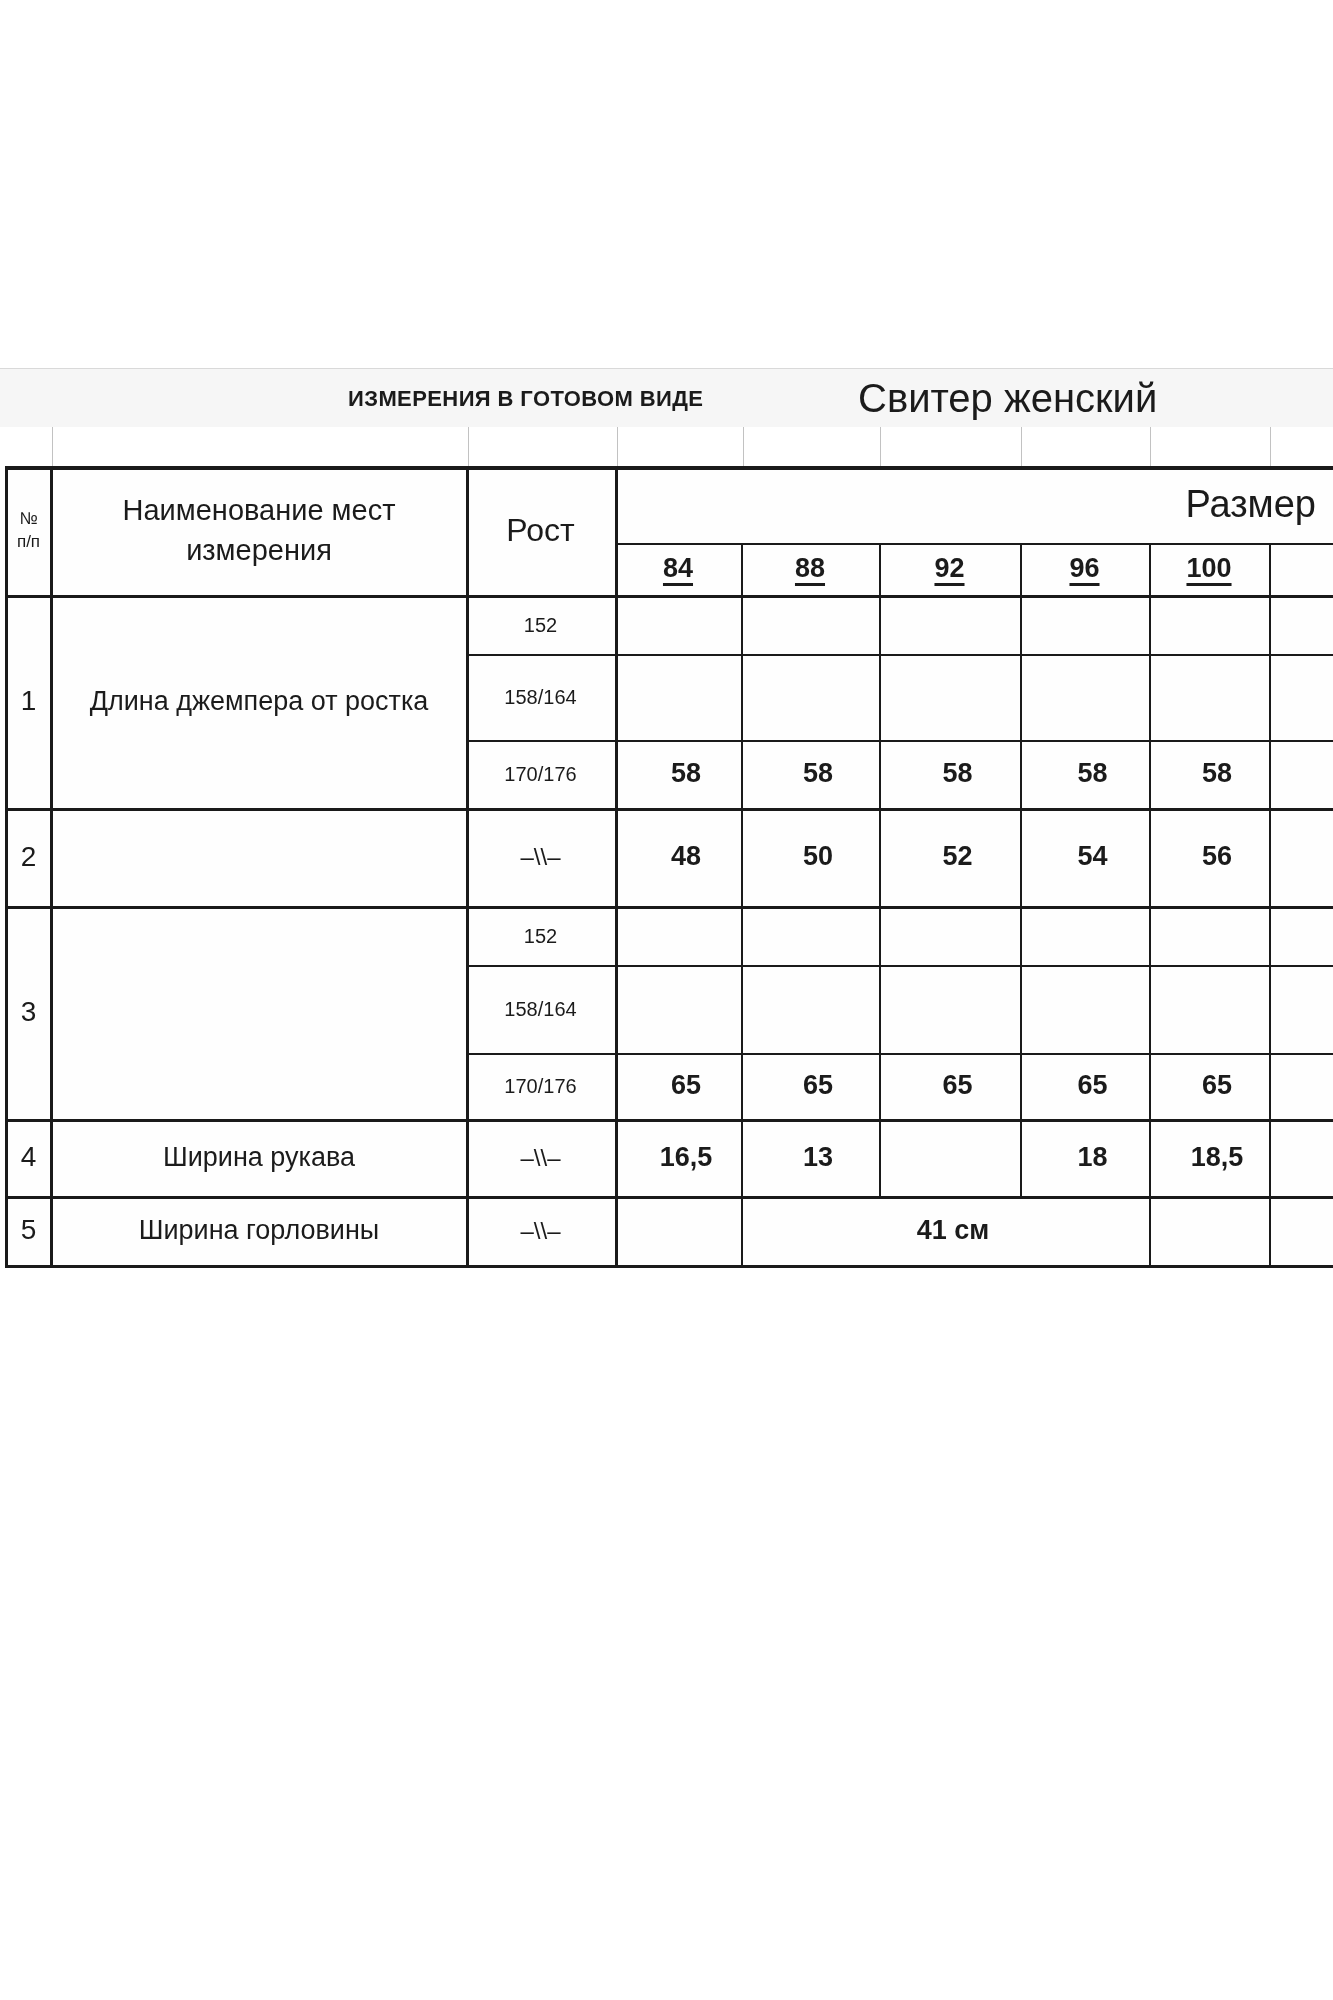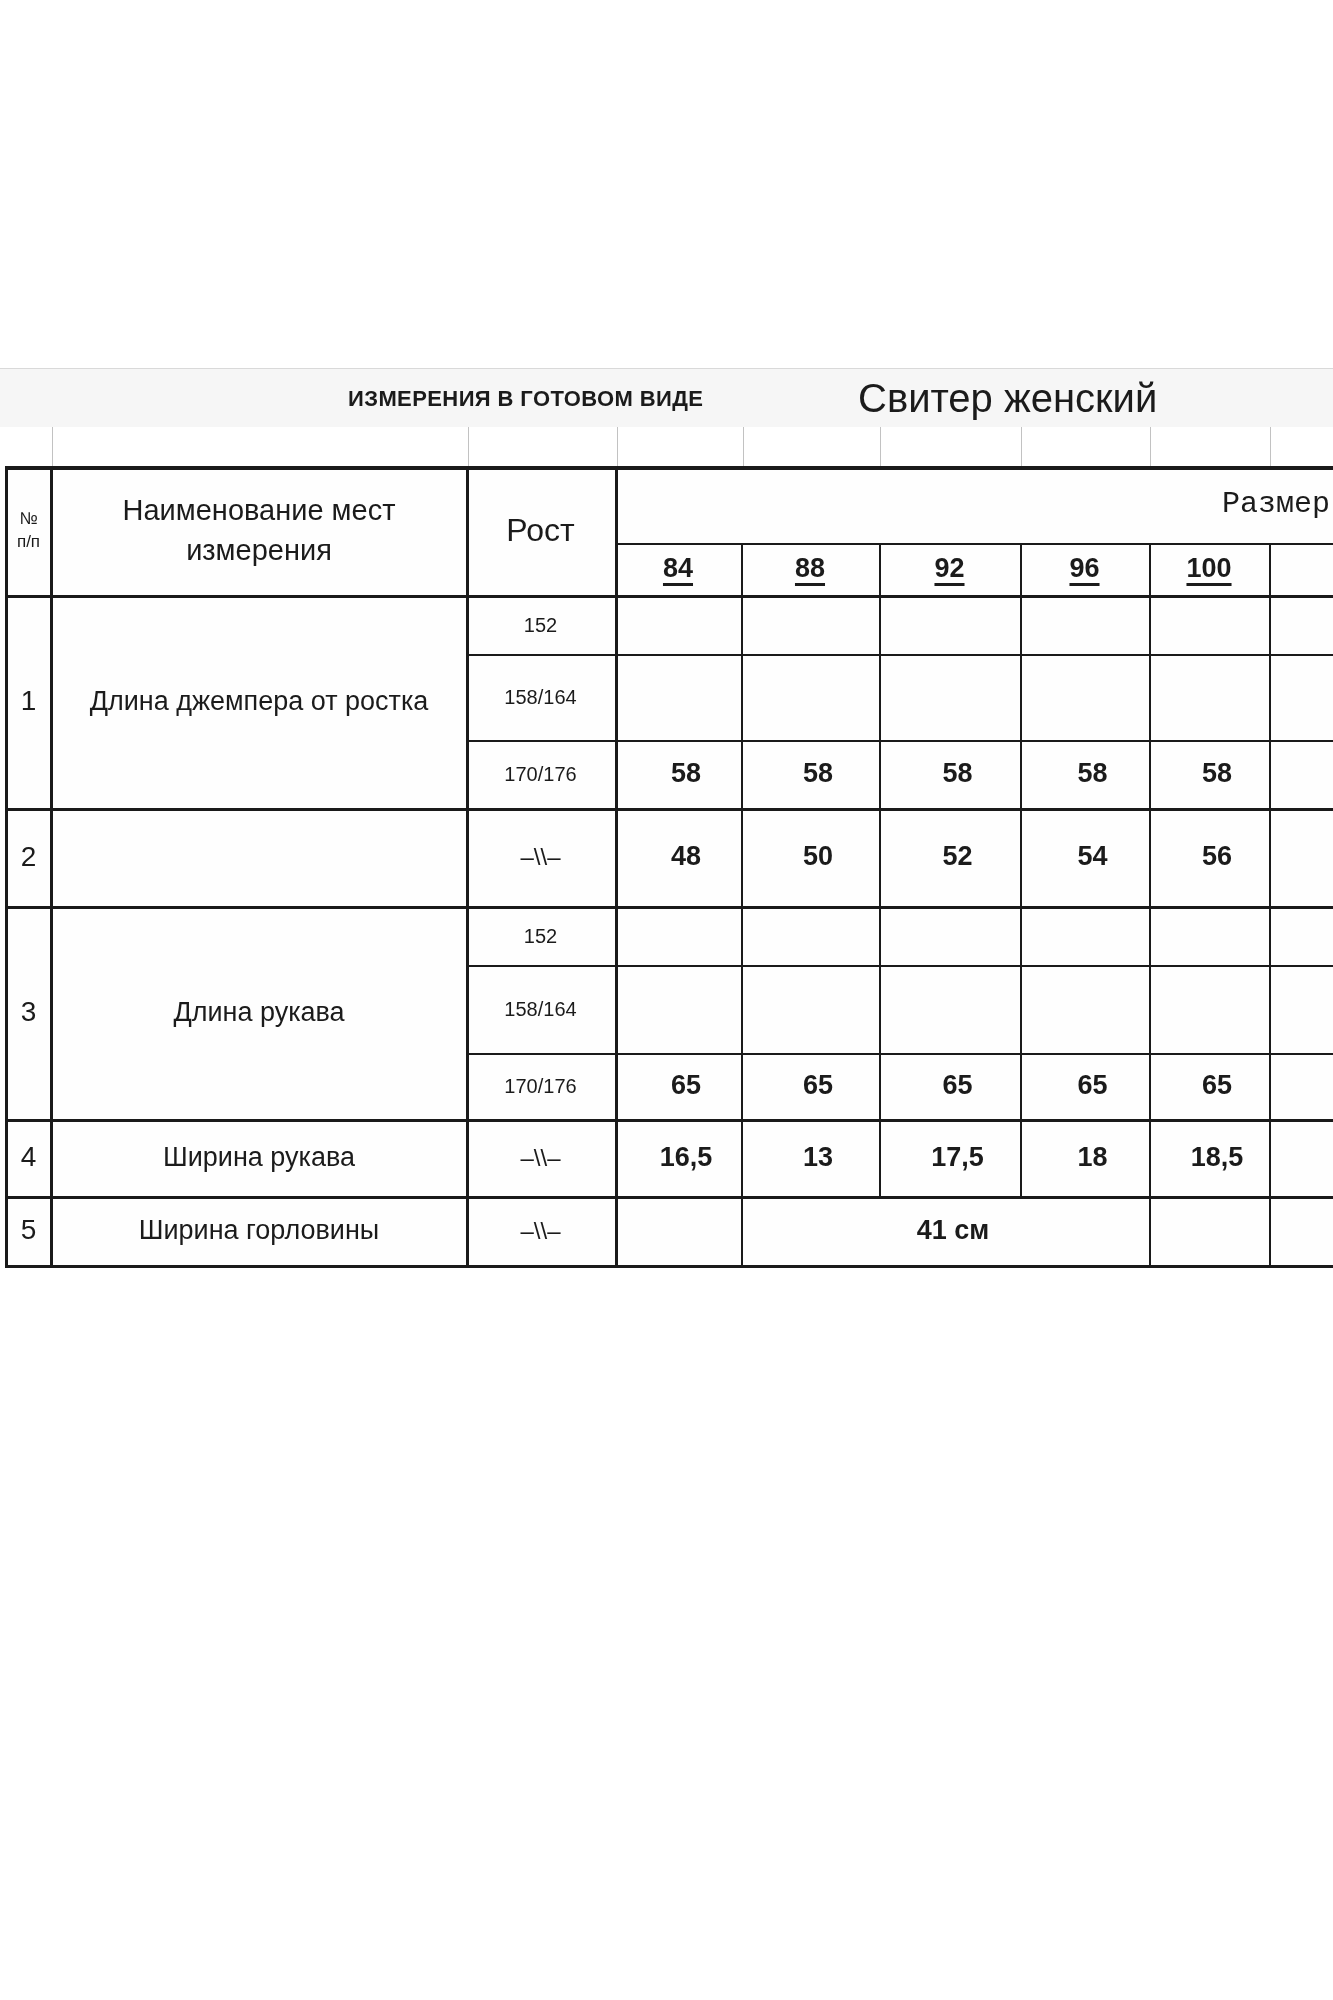--- a/index.html
+++ b/index.html
@@ -28,21 +28,21 @@
   .v{position:absolute;background:#1a1a1a;}
   .h{position:absolute;background:#1a1a1a;}
   
   .cell{
     position:absolute;display:flex;align-items:center;justify-content:center;
     text-align:center;flex-direction:column;line-height:1.3;white-space:nowrap;
   }
   .num-header{font-size:17px;line-height:1.35;}
   .name-header{font-size:29px;line-height:1.35;}
   .rost-header{font-size:32px;}
-  .razmer{justify-content:center;align-items:flex-end;padding-right:3px;box-sizing:border-box;font-size:30px;font-family:Liberation Mono, monospace;}
+  .razmer{justify-content:center;align-items:flex-end;padding-right:17px;box-sizing:border-box;font-size:38px;}
   .size-num{
     font-size:27px;font-weight:bold;
     text-decoration:underline;text-underline-offset:6px;text-decoration-thickness:3px;
   }
   .row-no{font-size:28px;}
   .row-label{font-size:27px;}
   .height-val{font-size:20px;}
   .ditto{font-size:24px;}
   .val{font-size:27px;font-weight:bold;margin-left:8px;}
 </style>
@@ -120,36 +120,34 @@
 
   <div class="cell row-no" style="left:0;top:342px;width:47px;height:98px">2</div>
   <div class="cell ditto" style="left:461px;top:342px;width:149px;height:98px">–\\–</div>
   <div class="cell val" style="left:610px;top:342px;width:126px;height:98px">48</div>
   <div class="cell val" style="left:736px;top:342px;width:138px;height:98px">50</div>
   <div class="cell val" style="left:874px;top:342px;width:141px;height:98px">52</div>
   <div class="cell val" style="left:1015px;top:342px;width:129px;height:98px">54</div>
   <div class="cell val" style="left:1144px;top:342px;width:120px;height:98px">56</div>
 
   <div class="cell row-no" style="left:0;top:440px;width:47px;height:213px">3</div>
-  <div class="cell row-label" style="left:47px;top:440px;width:414px;height:213px">Длина рукава</div>
   <div class="cell height-val" style="left:461px;top:440px;width:149px;height:59px">152</div>
   <div class="cell height-val" style="left:461px;top:499px;width:149px;height:88px">158/164</div>
   <div class="cell height-val" style="left:461px;top:587px;width:149px;height:66px">170/176</div>
   <div class="cell val" style="left:610px;top:587px;width:126px;height:66px">65</div>
   <div class="cell val" style="left:736px;top:587px;width:138px;height:66px">65</div>
   <div class="cell val" style="left:874px;top:587px;width:141px;height:66px">65</div>
   <div class="cell val" style="left:1015px;top:587px;width:129px;height:66px">65</div>
   <div class="cell val" style="left:1144px;top:587px;width:120px;height:66px">65</div>
 
   <div class="cell row-no" style="left:0;top:653px;width:47px;height:77px">4</div>
   <div class="cell row-label" style="left:47px;top:653px;width:414px;height:77px">Ширина рукава</div>
   <div class="cell ditto" style="left:461px;top:653px;width:149px;height:77px">–\\–</div>
   <div class="cell val" style="left:610px;top:653px;width:126px;height:77px">16,5</div>
   <div class="cell val" style="left:736px;top:653px;width:138px;height:77px">13</div>
-  <div class="cell val" style="left:874px;top:653px;width:141px;height:77px">17,5</div>
   <div class="cell val" style="left:1015px;top:653px;width:129px;height:77px">18</div>
   <div class="cell val" style="left:1144px;top:653px;width:120px;height:77px">18,5</div>
 
   <div class="cell row-no" style="left:0;top:730px;width:47px;height:69px">5</div>
   <div class="cell row-label" style="left:47px;top:730px;width:414px;height:69px">Ширина горловины</div>
   <div class="cell ditto" style="left:461px;top:730px;width:149px;height:69px">–\\–</div>
   <div class="cell val" style="left:736px;top:730px;width:408px;height:69px">41 см</div>
 
 </div>
 

